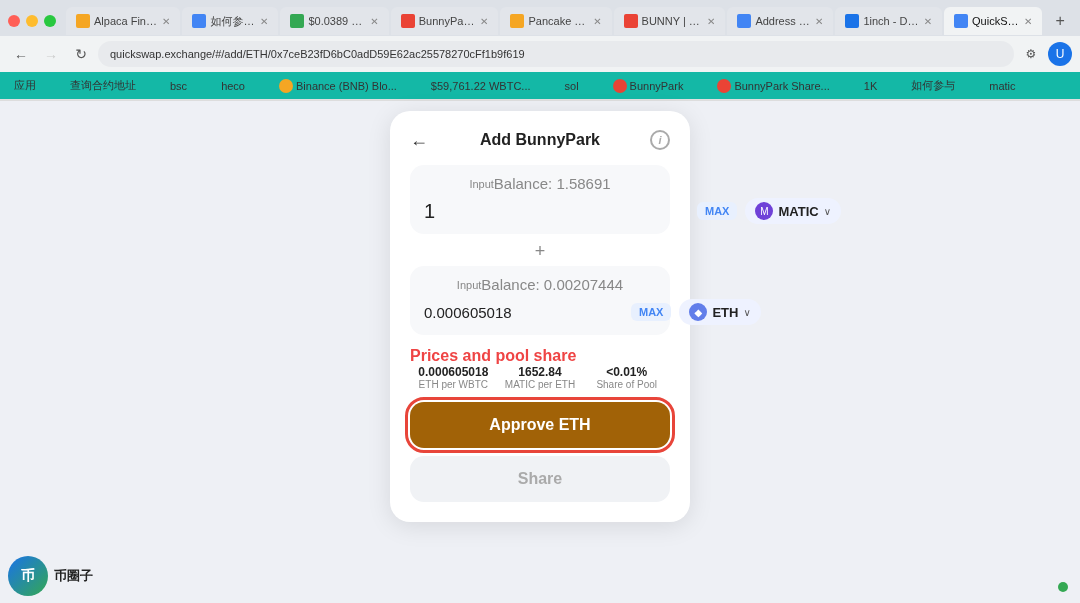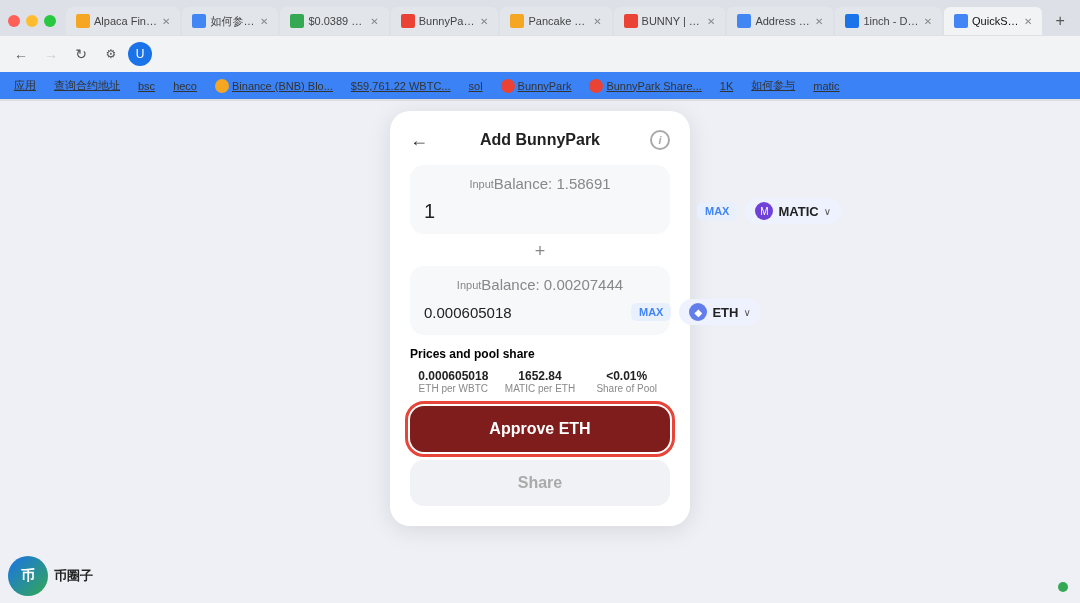--- a/index.html
+++ b/index.html
@@ -82,27 +82,26 @@
       padding: 0 12px;
       font-size: 11px;
       color: #333;
       outline: none;
     }
     .bookmarks-bar {
       display: flex;
       align-items: center;
       padding: 2px 8px;
       height: 28px;
-      background: #3b82f6;
+      background: #14b8a6;
       border-bottom: 1px solid #e0e0e0;
-      gap: 6px;
+      gap: 22px;
       font-size: 11px;
       color: #333;
       overflow: hidden;
-      text-decoration: underline;
     }
     .bookmark-item {
       display: flex; align-items: center; gap: 3px;
       padding: 2px 6px; border-radius: 4px;
       cursor: pointer; white-space: nowrap;
     }
     .bm-icon { width: 14px; height: 14px; border-radius: 2px; flex-shrink: 0; }
 
     
     .page-bg {
@@ -219,24 +218,23 @@
       color: #888;
       margin: 6px 0;
       line-height: 1;
     }
 
     
     .prices-section {
       margin: 12px 0;
     }
     .prices-title {
-      font-size: 12px;
+      font-size: 16px;
       font-weight: 600;
-      color: #000000;
-      margin-bottom: 8px;
+      color: #ef4444;
     }
     .prices-row {
       display: flex;
       justify-content: space-between;
       align-items: flex-start;
     }
     .price-item {
       display: flex;
       flex-direction: column;
       align-items: center;
@@ -250,21 +248,21 @@
     .price-desc {
       font-size: 10px;
       color: #888;
       text-align: center;
     }
 
     
     .approve-btn {
       width: 100%;
       padding: 14px;
-      background: #7f1d1d;
+      background: #a16207;
       color: #fff;
       border: none;
       border-radius: 14px;
       font-size: 16px;
       font-weight: 600;
       cursor: pointer;
       margin-bottom: 8px;
       outline: 3px solid #e8453a;
       outline-offset: 2px;
     }
@@ -366,20 +364,21 @@
       <span class="tab-label">QuickSwap</span>
       <span class="tab-close">✕</span>
     </div>
     <button class="nav-btn" style="margin-left:4px;font-size:16px;">+</button>
   </div>
 
   <div class="nav-bar">
     <button class="nav-btn">←</button>
     <button class="nav-btn" style="color:#ccc;">→</button>
     <button class="nav-btn">↻</button>
+    <input class="address-bar" type="text" value="quickswap.exchange/#/add/ETH/0x7ceB23fD6bC0adD59E62ac25578270cFf1b9f619" style="">
     <button class="nav-btn" style="font-size:12px;">⚙</button>
     <button class="nav-btn" style="background:#1a73e8;color:#fff;border-radius:50%;width:24px;height:24px;font-size:12px;">U</button>
   </div>
 
   <div class="bookmarks-bar">
     <span class="bookmark-item">
       <span>应用</span>
     </span>
     <span class="bookmark-item">
       <span>查询合约地址</span>

